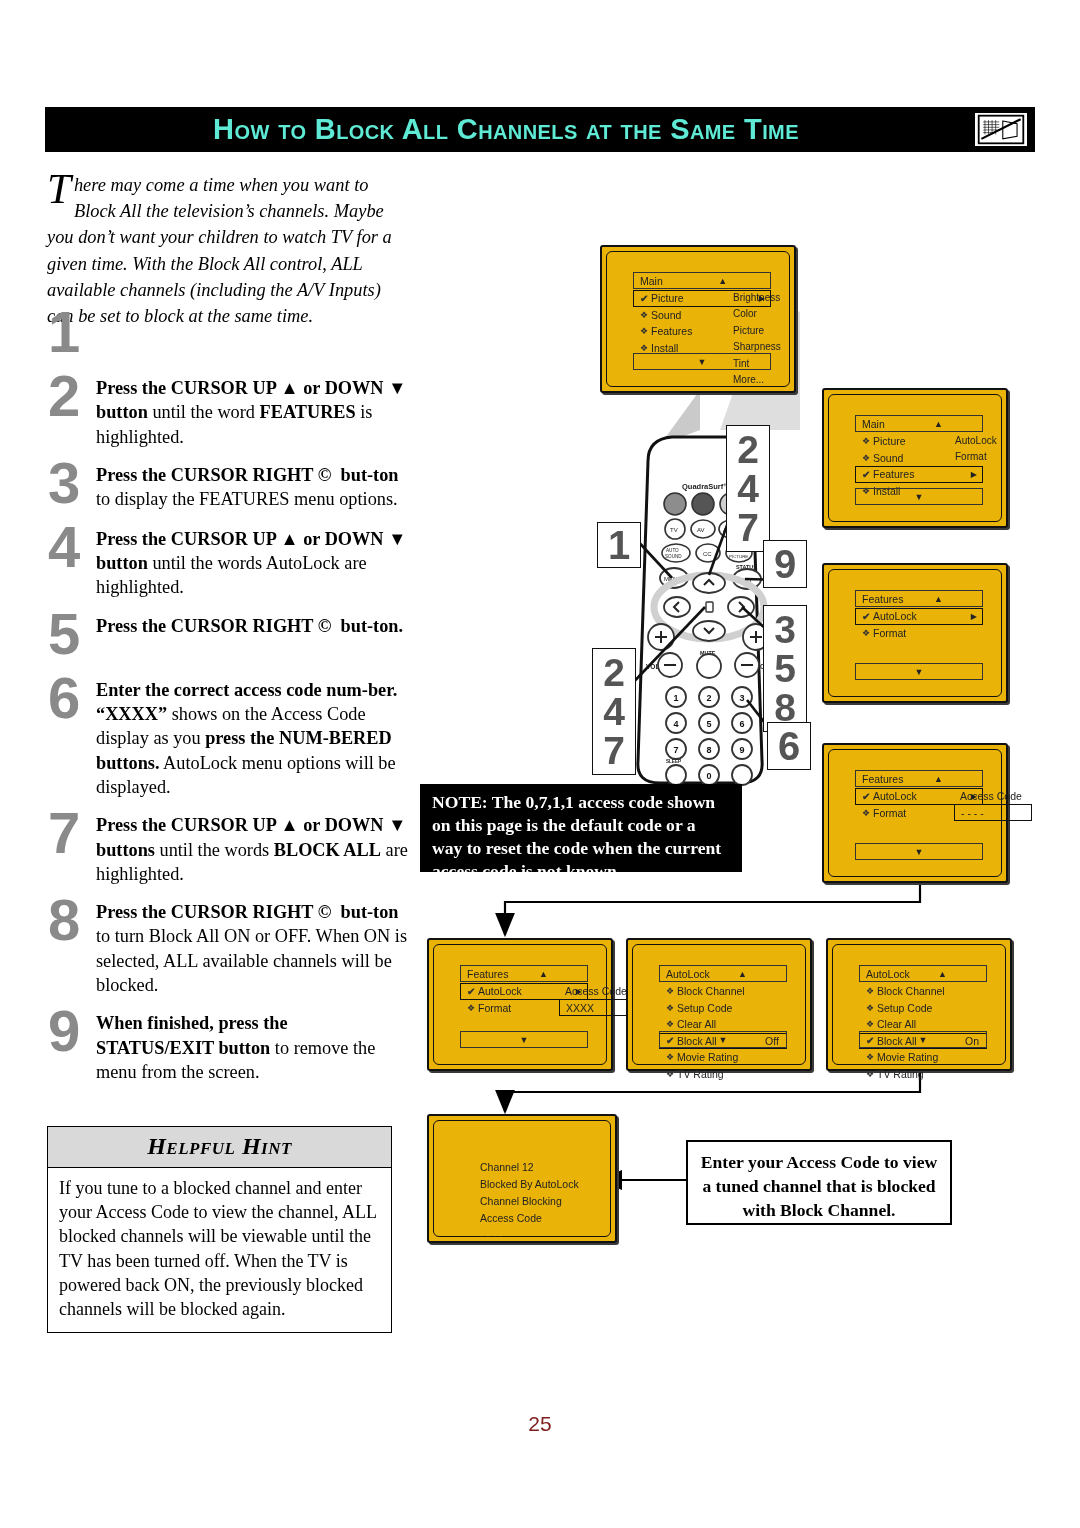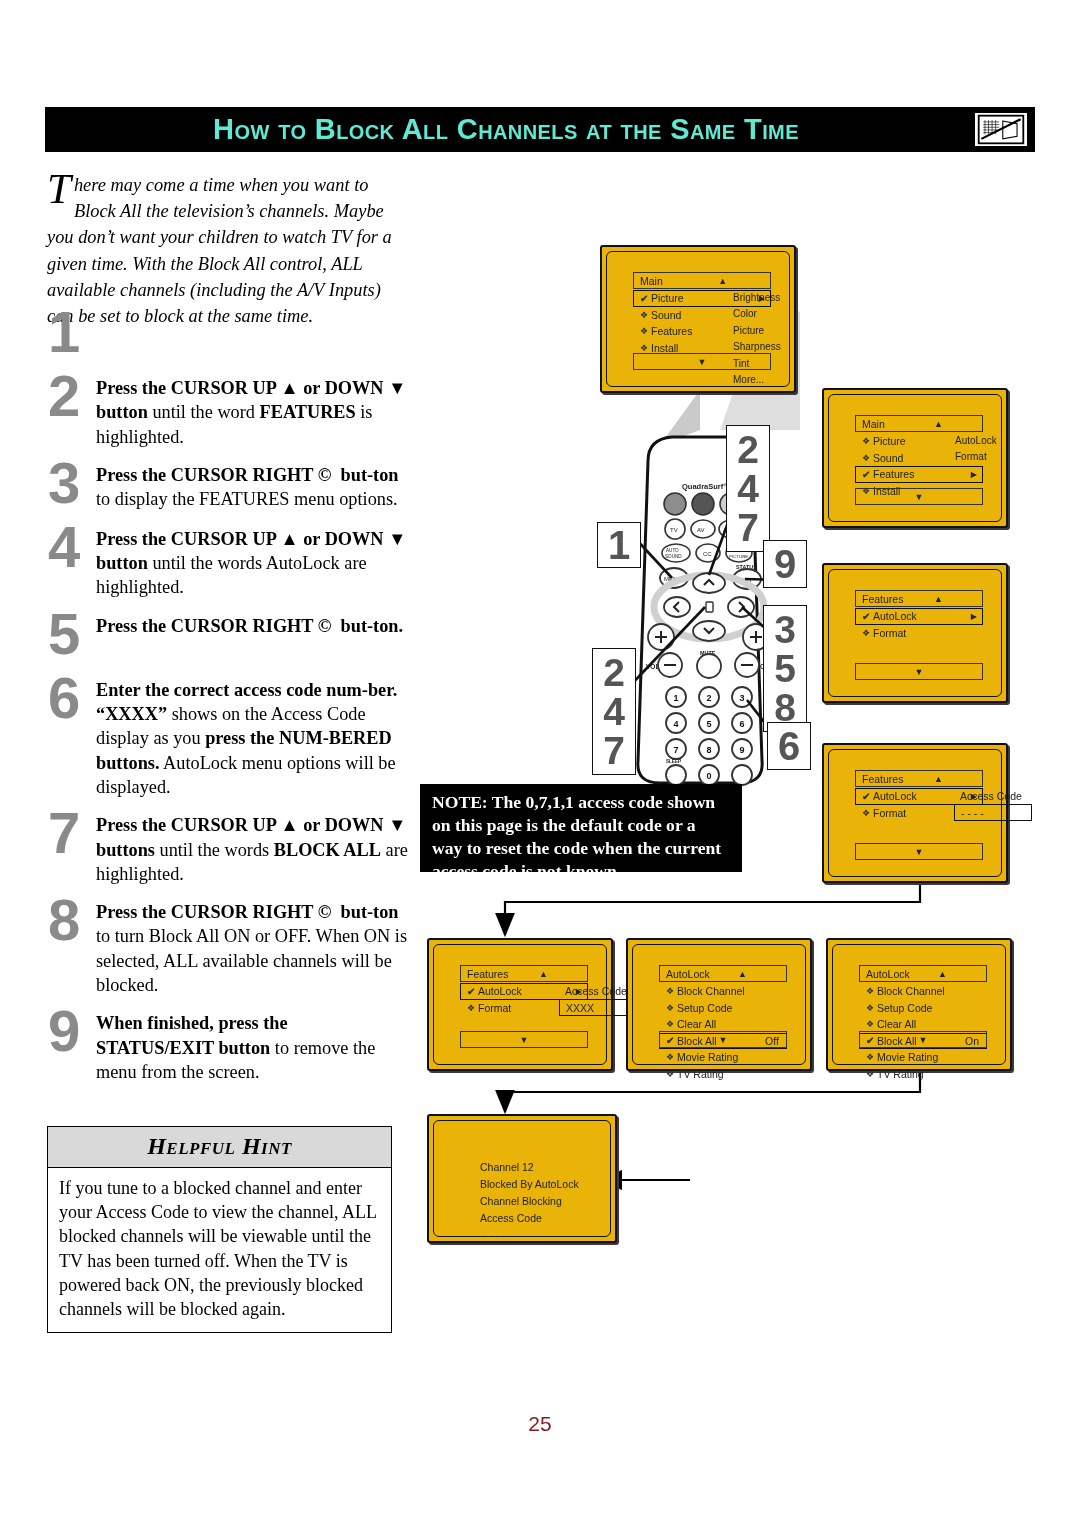--- a/index.html
+++ b/index.html
@@ -602,14 +602,17 @@
   </div>
 
   <div class="calldig" style="left:767px;top:722px;width:42px;height:46px;font-size:40px;">
     <span>6</span>
   </div>
 
   <div class="blackbox" style="left:420px;top:784px;width:322px;height:88px;">
     <span>NOTE: The 0,7,1,1 access code shown on this page is the default code or a way to reset the code when the current access code is not known.</span>
   </div>
 
+  <div class="whitebox" style="left:686px;top:1140px;width:266px;height:85px;">
+    <span>Enter your Access Code to view a tuned channel that is blocked with Block Channel.</span>
+  </div>
 
 </div>
 
 </body></html>

